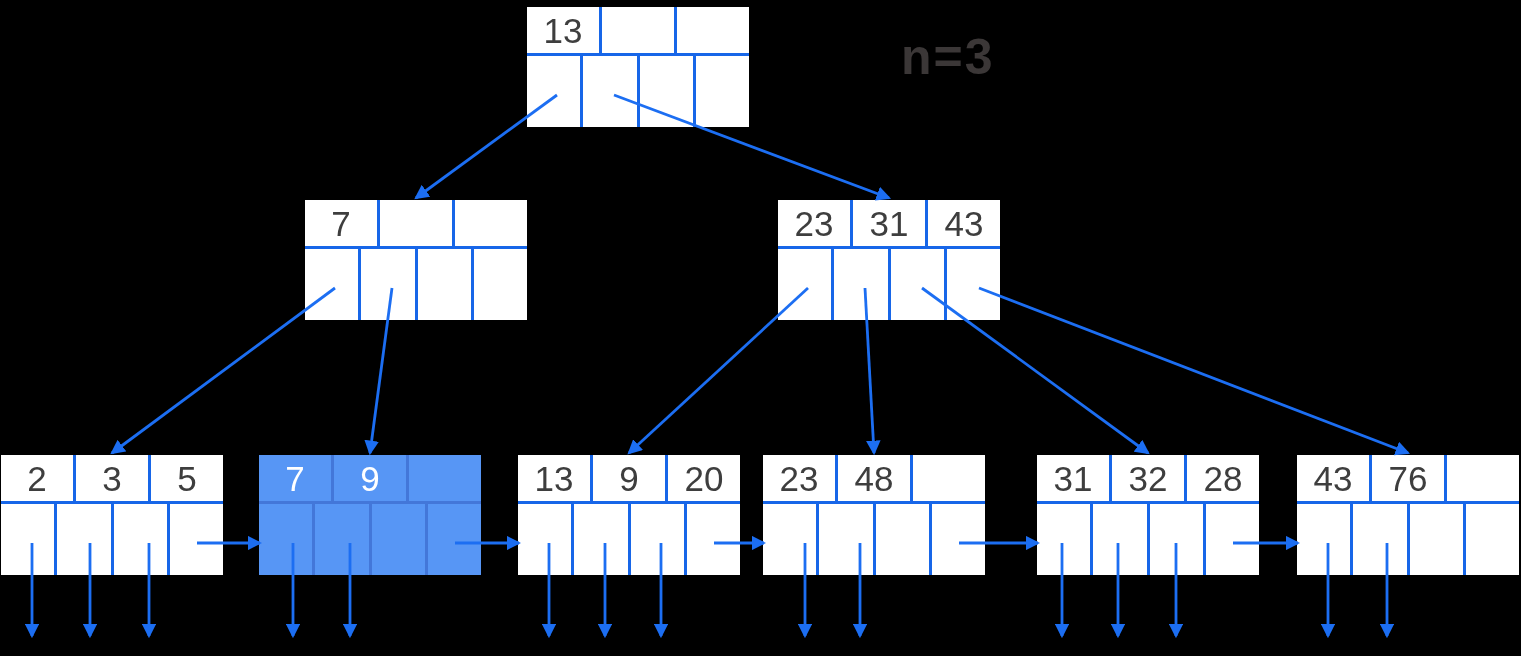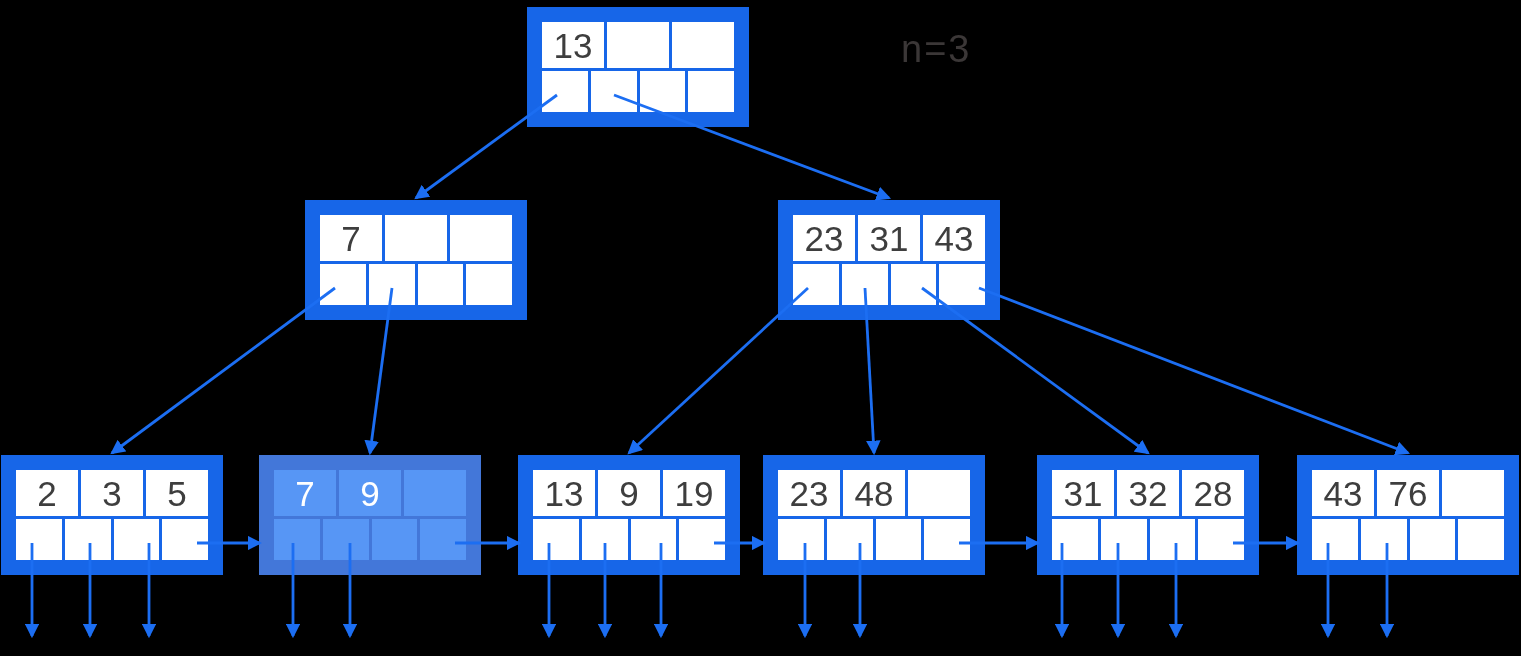--- a/index.html
+++ b/index.html
@@ -1,32 +1,32 @@
 <!DOCTYPE html>
 <html><head>
 <meta charset="utf-8">
 <style>
   html,body{margin:0;padding:0;background:#000;}
   #stage{
     position:relative;width:1521px;height:656px;background:var(--bg,#000);
     overflow:hidden;font-family:"Liberation Sans",sans-serif;
   }
   .node{
-    position:absolute;box-sizing:border-box;padding:15px;
+    position:absolute;box-sizing:border-box;padding:0;
     display:grid;grid-template-columns:repeat(12,1fr);grid-template-rows:46px 1fr;gap:3px;
     background:var(--border);
   }
   .node .cell{background:var(--fill);display:flex;align-items:center;justify-content:center;}
   .node .key{grid-column:span 4;font-size:35px;line-height:1;color:var(--ktext);}
   .node .ptr{grid-column:span 3;}
   .node.hl{background:var(--hborder);}
   .node.hl .cell{background:var(--hfill);}
   .node.hl .key{color:var(--htext);}
   .order-label{
-    position:absolute;left:901px;top:28px;font-size:38px;font-weight:normal;
+    position:absolute;left:901px;top:28px;font-size:50px;font-weight:bold;
     letter-spacing:2px;color:var(--ltext);
   }
   #arrows{position:absolute;left:0;top:0;pointer-events:none;}
 </style>
 </head>
 <body>
 
 <div id="stage" style="--bg: #000000; --border: #1766E8; --fill: #FFFFFF; --ktext: #3E3E3E; --hfill: #5796F5; --hborder: #4377D9; --htext: #FFFFFF; --ltext: #3B3737;">
   <div class="order-label">n=3</div>
   <div class="node" style="left: 527px; top: 7px; width: 222px; height: 120px;">
@@ -70,21 +70,21 @@
       <div class="cell key">9</div>
       <div class="cell key"></div>
       <div class="cell ptr"></div>
       <div class="cell ptr"></div>
       <div class="cell ptr"></div>
       <div class="cell ptr"></div>
     </div>
     <div class="node" style="left: 518px; top: 455px; width: 222px; height: 120px;">
       <div class="cell key">13</div>
       <div class="cell key">9</div>
-      <div class="cell key">19</div>
+      <div class="cell key">20</div>
       <div class="cell ptr"></div>
       <div class="cell ptr"></div>
       <div class="cell ptr"></div>
       <div class="cell ptr"></div>
     </div>
     <div class="node" style="left: 763px; top: 455px; width: 222px; height: 120px;">
       <div class="cell key">23</div>
       <div class="cell key">48</div>
       <div class="cell key"></div>
       <div class="cell ptr"></div>

